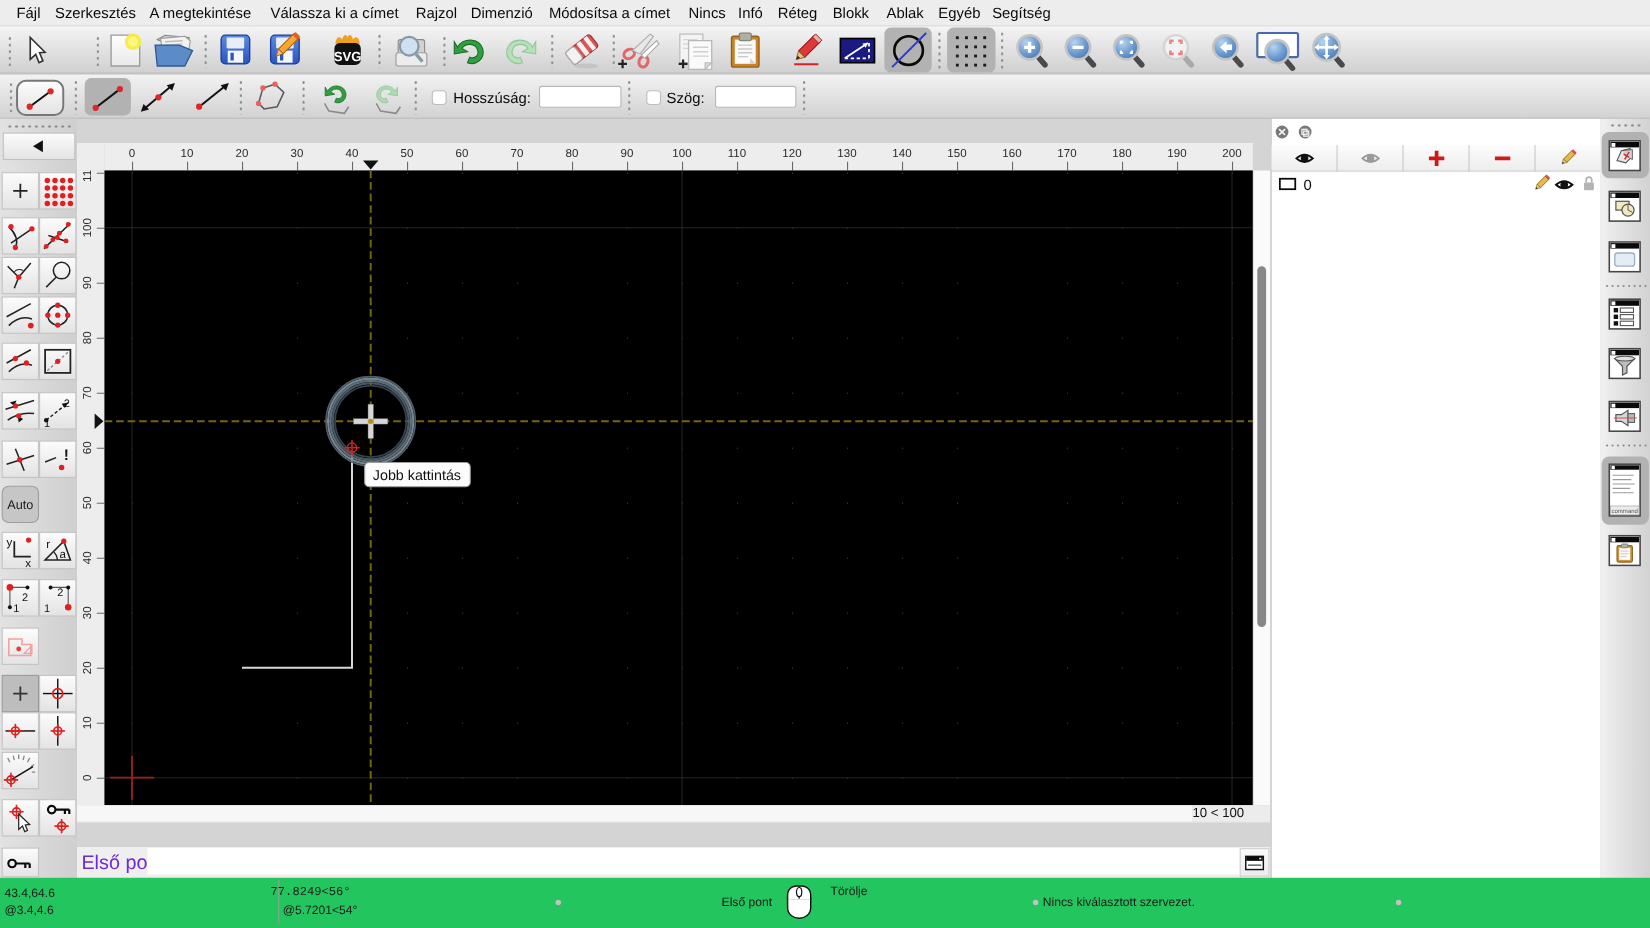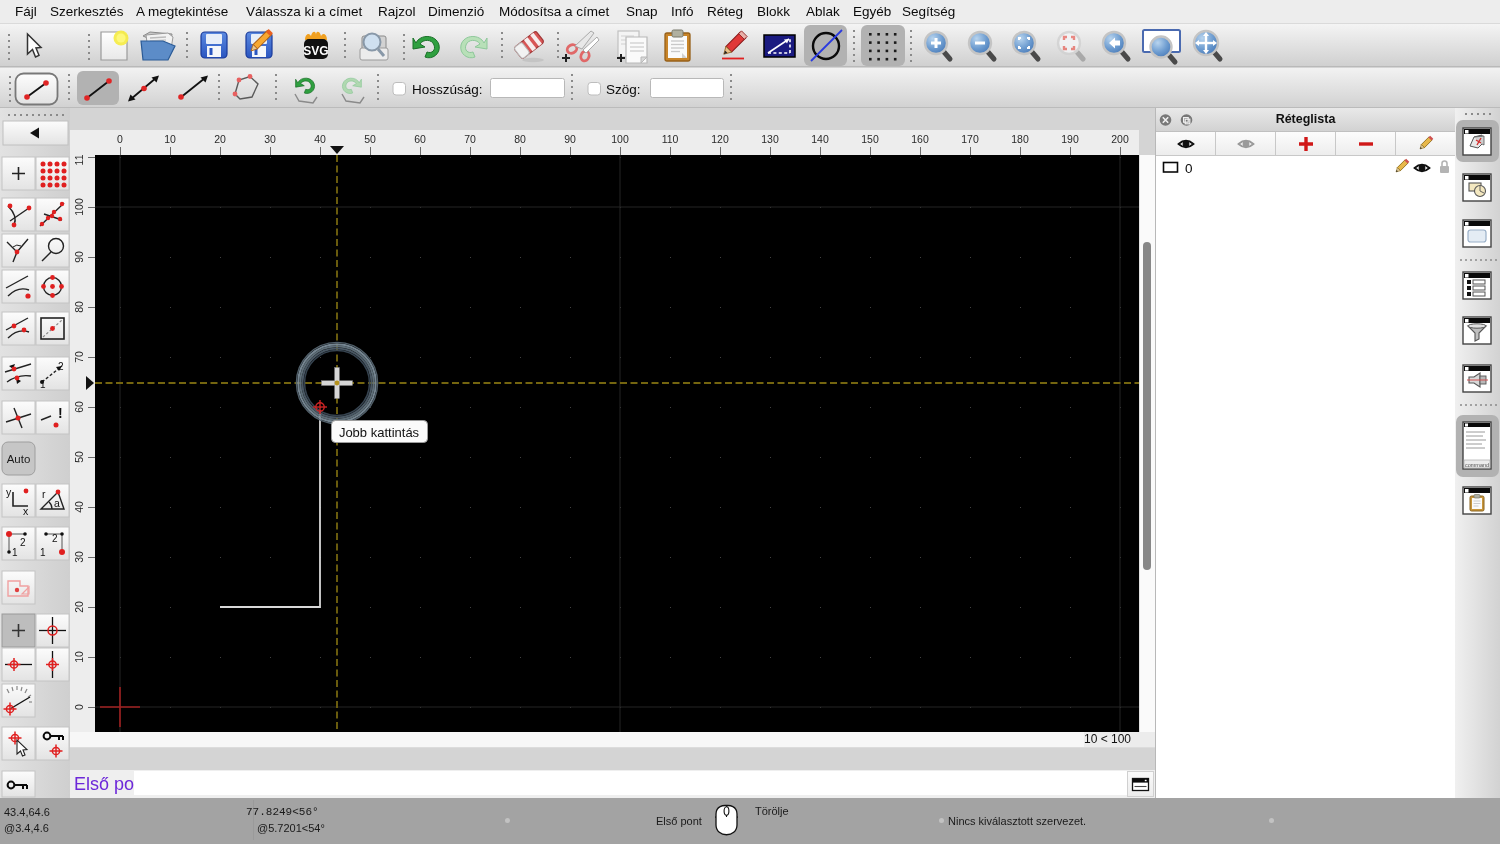--- a/index.html
+++ b/index.html
@@ -44,38 +44,38 @@
 
 
 #rpanel { left:1155px; top:108px; width:300px; height:690px; background:#ffffff; border-left:1px solid #b8b8b8; }
 #rtitle { position:absolute; left:0; top:0; width:100%; height:24px; background:linear-gradient(#e9e9e9,#d2d2d2); border-bottom:1px solid #c0c0c0; }
 #rtitle .t { position:absolute; left:0; right:0; top:4px; text-align:center; font-size:12.5px; font-weight:600; color:#111; }
 .rcells { position:absolute; left:0; top:24px; width:100%; height:24px; background:linear-gradient(#fcfcfc,#ededed); border-bottom:1px solid #c8c8c8; }
 .rcell { position:absolute; top:0; height:24px; border-right:1px solid #c8c8c8; }
 #rstrip { left:1455px; top:108px; width:45px; height:690px; background:linear-gradient(90deg,#f0f0f0,#d2d2d2); }
 
 
-#statusbar { left:0; top:798px; width:1500px; height:46px; background:#a3a3a3; font-size:11px; color:#1a1a1a; }
+#statusbar { left:0; top:798px; width:1500px; height:46px; background:#22c55e; font-size:11px; color:#1a1a1a; }
 #statusbar div { position:absolute; white-space:nowrap; }
 
 .hdots { position:absolute; height:2px; background-image:radial-gradient(circle, #8a8a8a 1px, transparent 1.2px); background-size:6px 2px; background-repeat:repeat-x; }
 </style>
 </head>
 <body>
 <div id="app">
 
   <div id="menubar" class="abs">
     <span style="left:15px">Fájl</span>
     <span style="left:50px">Szerkesztés</span>
     <span style="left:136px">A megtekintése</span>
     <span style="left:246px">Válassza ki a címet</span>
     <span style="left:378px">Rajzol</span>
     <span style="left:428px">Dimenzió</span>
     <span style="left:499px">Módosítsa a címet</span>
-    <span style="left:626px">Snap</span>
+    <span style="left:626px">Nincs</span>
     <span style="left:671px">Infó</span>
     <span style="left:707px">Réteg</span>
     <span style="left:757px">Blokk</span>
     <span style="left:806px">Ablak</span>
     <span style="left:853px">Egyéb</span>
     <span style="left:902px">Segítség</span>
   </div>
 
   <div id="toolbar2" class="abs">
     <div class="vdots" style="left:9px; top:6px; height:28px;"></div>
@@ -673,23 +673,20 @@
     <div class="field"></div>
     <div class="btn"><svg width="25" height="24">
           <rect x="4.5" y="6.5" width="16" height="12" fill="#fff" stroke="#111" stroke-width="1.3"></rect>
           <rect x="5" y="7" width="15" height="3.6" fill="#0a0a0a"></rect>
           <rect x="16.8" y="7.8" width="1.8" height="1.4" fill="#fff"></rect>
           <line x1="6.5" y1="14.5" x2="18.5" y2="14.5" stroke="#444" stroke-width="1.1"></line>
         </svg></div>
   </div>
 
   <div id="rpanel" class="abs">
-    <div id="rtitle">
-        <div class="t">Réteglista</div>
-      </div>
     <div class="rcells">
       <div class="rcell" style="left:0; width:60px;"></div>
       <div class="rcell" style="left:60px; width:60px;"></div>
       <div class="rcell" style="left:120px; width:60px;"></div>
       <div class="rcell" style="left:180px; width:60px;"></div>
       <div class="rcell" style="left:240px; width:59px; border-right:none;"></div>
     </div>
     <div id="layerrow"></div>
     <svg class="abs" style="left:0;top:0" width="300" height="80" font-family="Liberation Sans, sans-serif">
       <defs>

